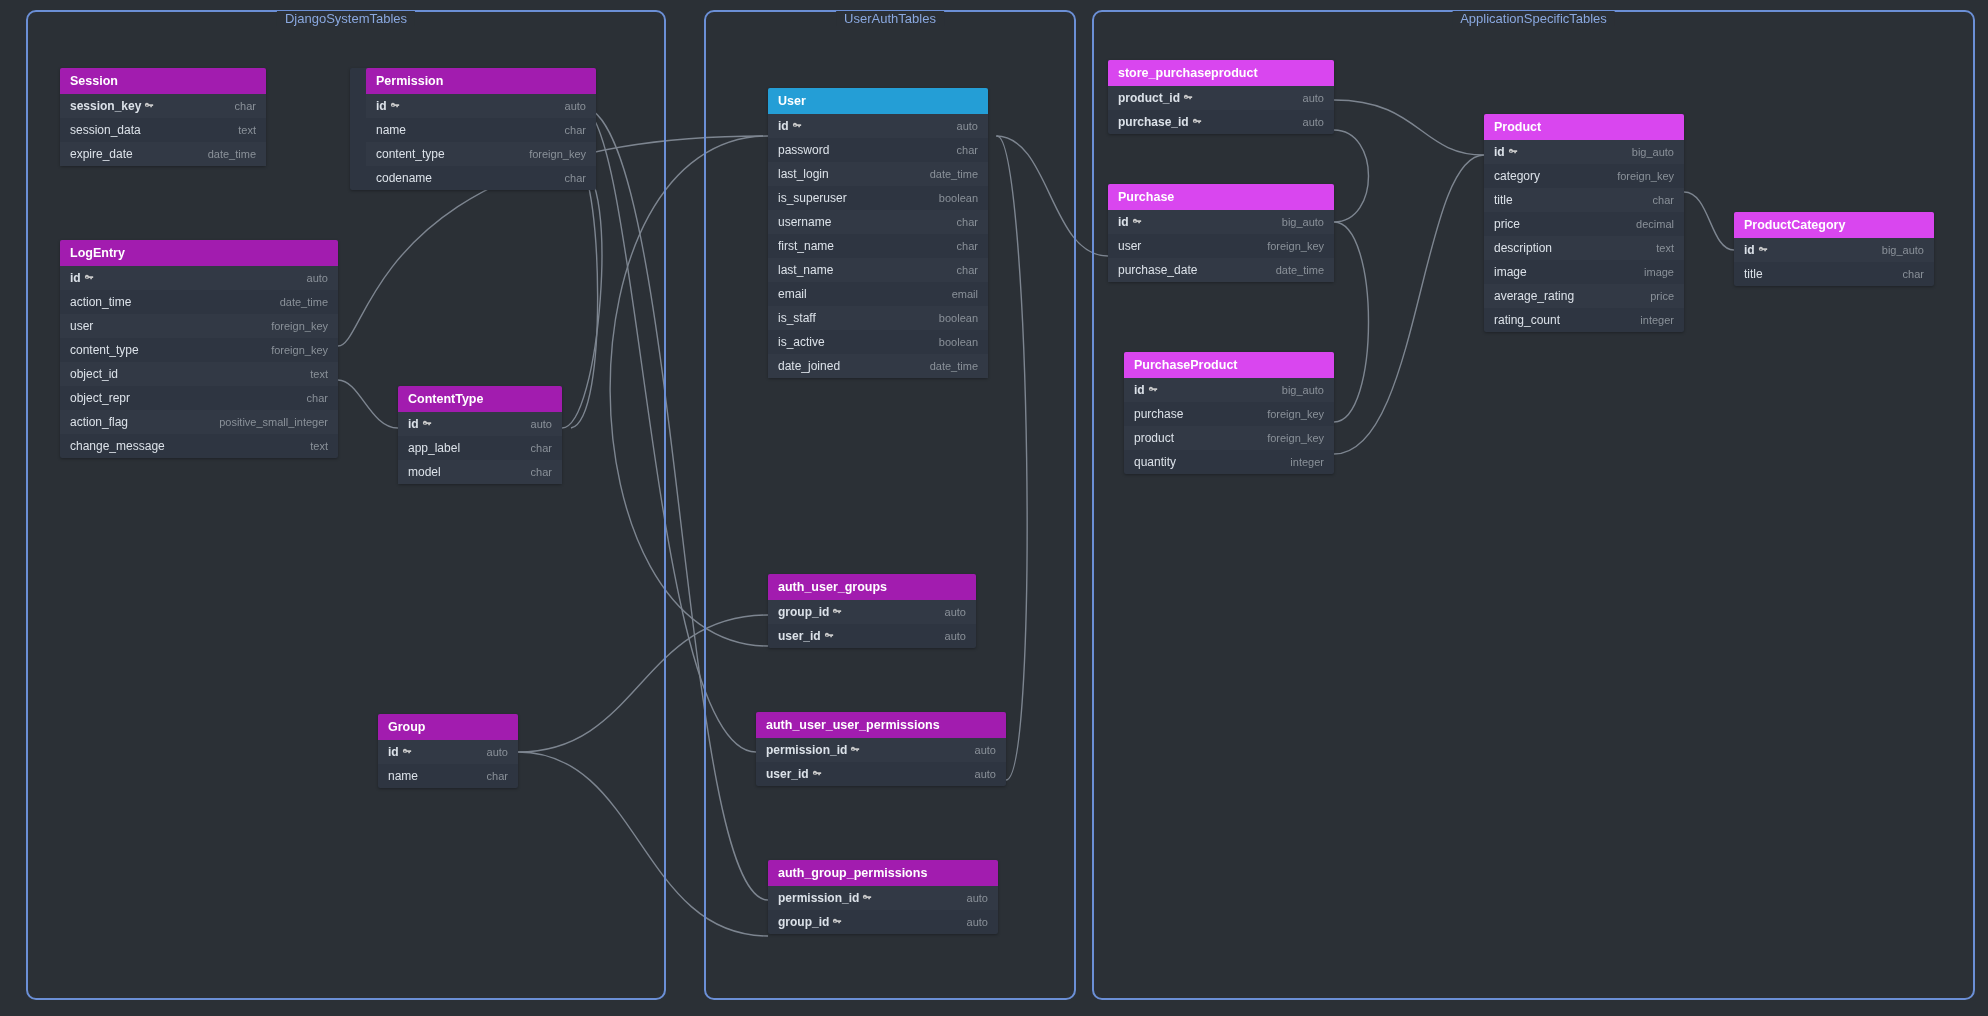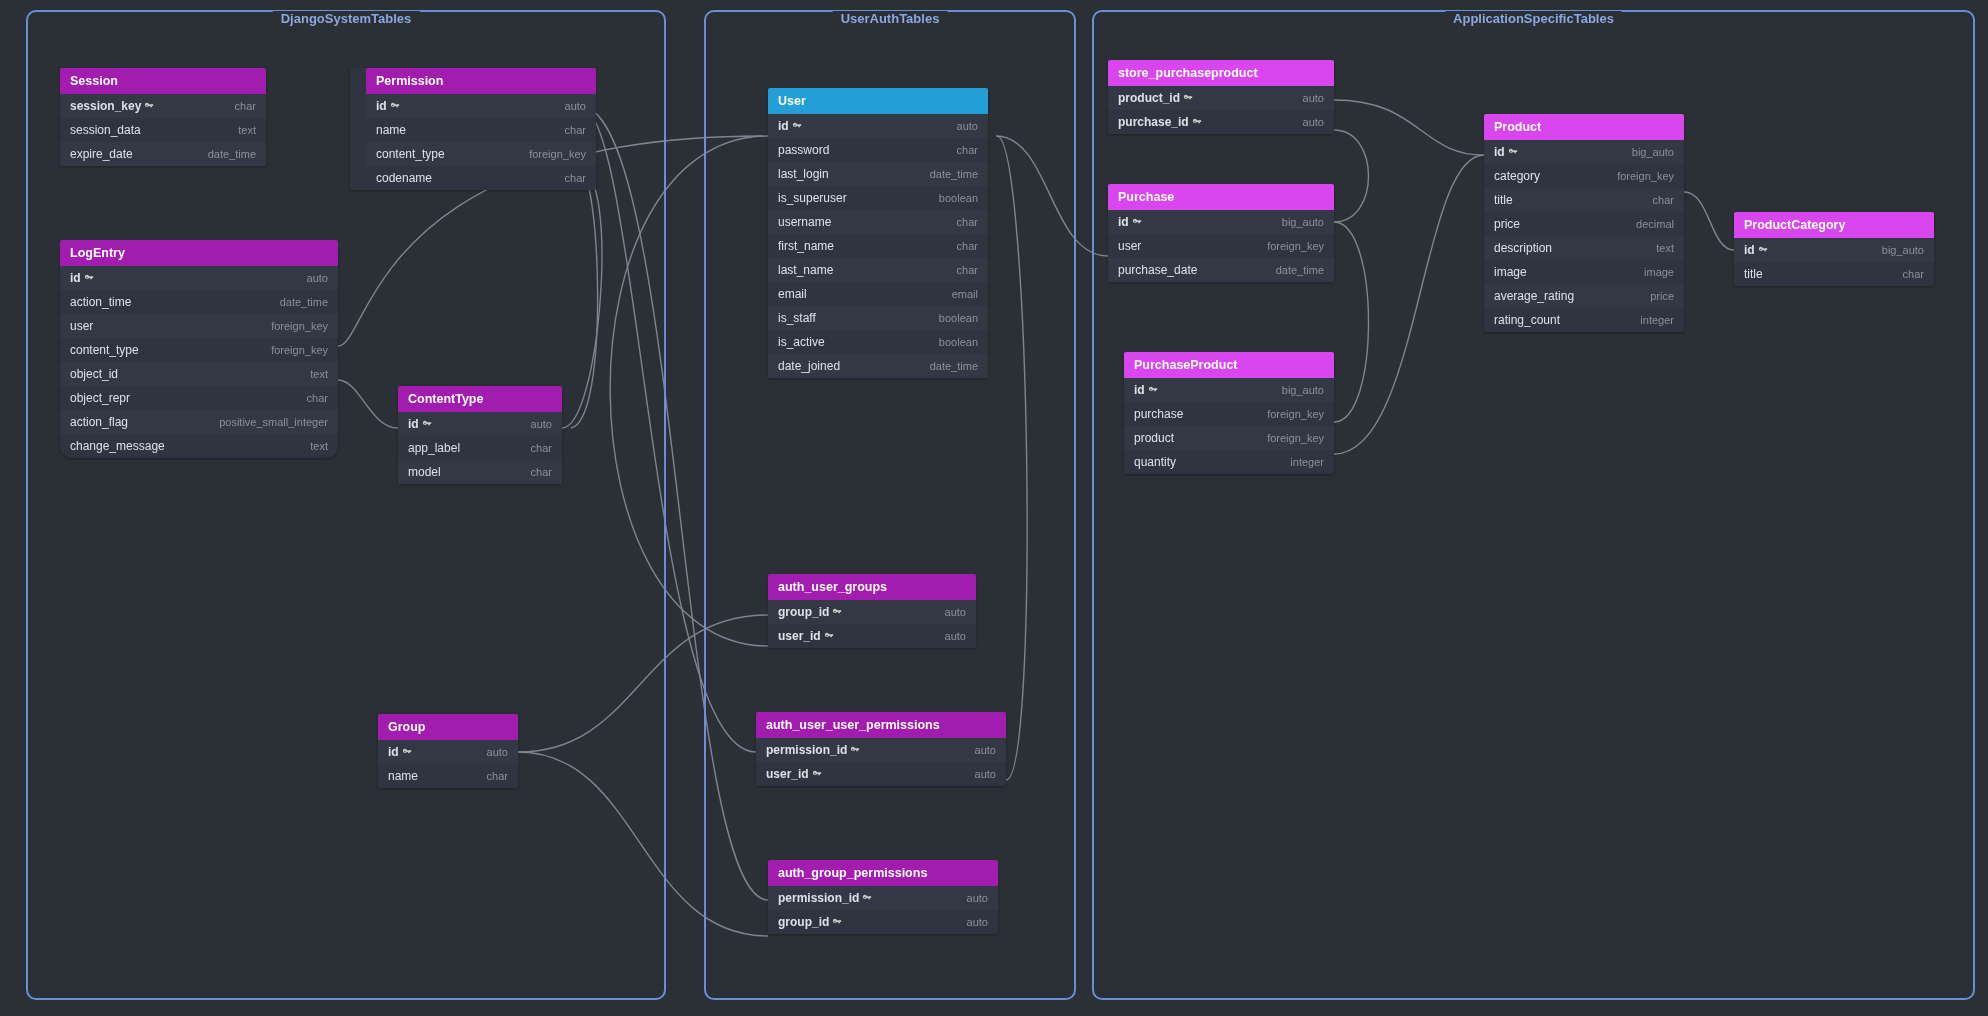--- a/index.html
+++ b/index.html
@@ -20,21 +20,21 @@
   border-radius: 10px;
   background: transparent;
 }
 .container-title {
   position: absolute;
   top: -1px;
   left: 50%;
   transform: translateX(-50%);
   color: #8aa8df;
   font-size: 13px;
-  font-weight: 700;
+  font-weight: 400;
   background: #2b3036;
   padding: 0 8px;
 }
 .table {
   position: absolute;
   background: #2e3541;
   border-radius: 2px;
   box-shadow: 0 1px 3px rgba(0,0,0,0.3);
 }
 .table-header {
@@ -144,21 +144,21 @@
       </div>
       <div class="table-row">
         <span class="col-name">content_type</span>
         <span class="col-type">foreign_key</span>
       </div>
       <div class="table-row">
         <span class="col-name">codename</span>
         <span class="col-type">char</span>
       </div>
     </div>
-    <div class="table" style="left: 60px; top: 240px; width: 278px; border-radius: 12px;">
+    <div class="table" style="left: 60px; top: 240px; width: 278px;">
       <div class="table-header hdr-green">LogEntry</div>
       <div class="table-row">
         <span class="col-name bold">id<span class="key-icon"><svg viewBox="0 0 24 24">
               <path fill="#c9c9c9" d="M7 14a5 5 0 1 1 4.9-6H22v4h-3v3h-4v-3h-3.1A5 5 0 0 1 7 14zm0-2a1.5 1.5 0 1 0 0-3 1.5 1.5 0 0 0 0 3z"></path>
             </svg></span></span>
         <span class="col-type">auto</span>
       </div>
       <div class="table-row">
         <span class="col-name">action_time</span>
         <span class="col-type">date_time</span>

